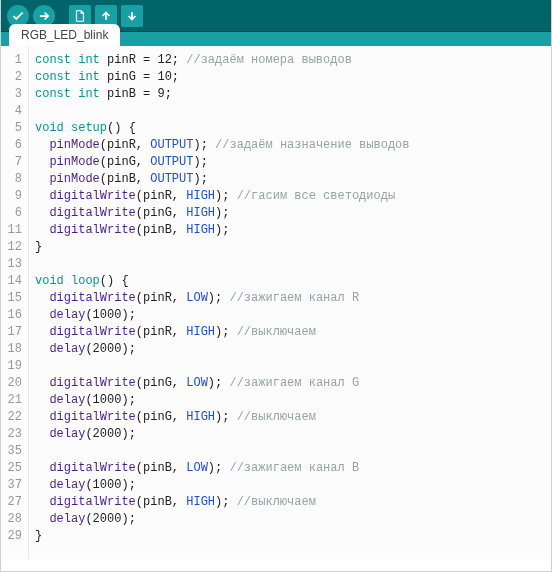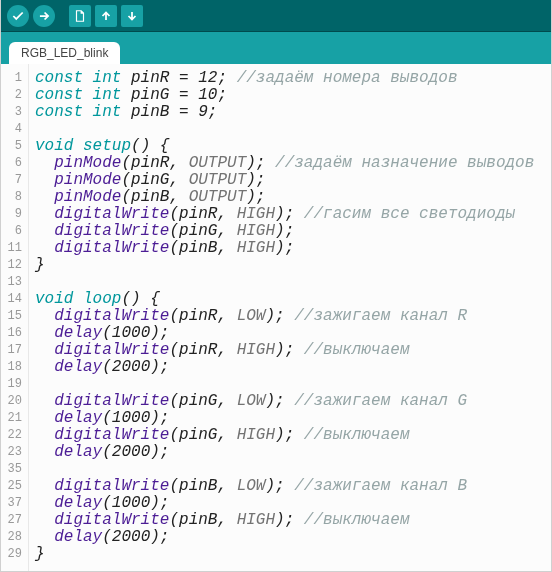--- a/index.html
+++ b/index.html
@@ -40,21 +40,21 @@
     border-radius: 2px;
     display: flex;
     align-items: center;
     justify-content: center;
     cursor: pointer;
   }
   .tb-sq svg { width: 14px; height: 14px; }
   .tb-gap { width: 6px; }
   .tabbar {
     background: #17a1a5;
-    height: 32px;
+    height: 14px;
     display: flex;
     align-items: flex-end;
     padding-left: 8px;
   }
   .tab {
     background: #fff;
     border-radius: 6px 6px 0 0;
     padding: 4px 12px;
     font-size: 12px;
     color: #444;
@@ -74,31 +74,30 @@
     font-family: Consolas, 'Courier New', monospace;
     font-size: 12px;
     line-height: 17px;
     user-select: none;
     border-right: 1px solid #e8e8e8;
     background: #fcfcfc;
   }
   .code {
     padding: 6px 14px 6px 6px;
     font-family: Consolas, 'Courier New', monospace;
-    font-size: 16px;
+    font-size: 12px;
     line-height: 17px;
     white-space: pre;
     flex: 1;
     color: #222;
-    font-style: italic;
   }
   .kw { color: #00979c; }
   .ty { color: #00979c; }
   .fn { color: #4c1d95; }
-  .co { color: #737373; }  
+  .co { color: #1d4ed8; }  
   .cm { color: #95a5a6; }
   .nm { color: #222; }
   .gutter div { height: 17px; }
   .code .line { height: 17px; }
 </style>
 </head>
 <body>
 
 <div class="toolbar">
   <div class="tb-btn">

